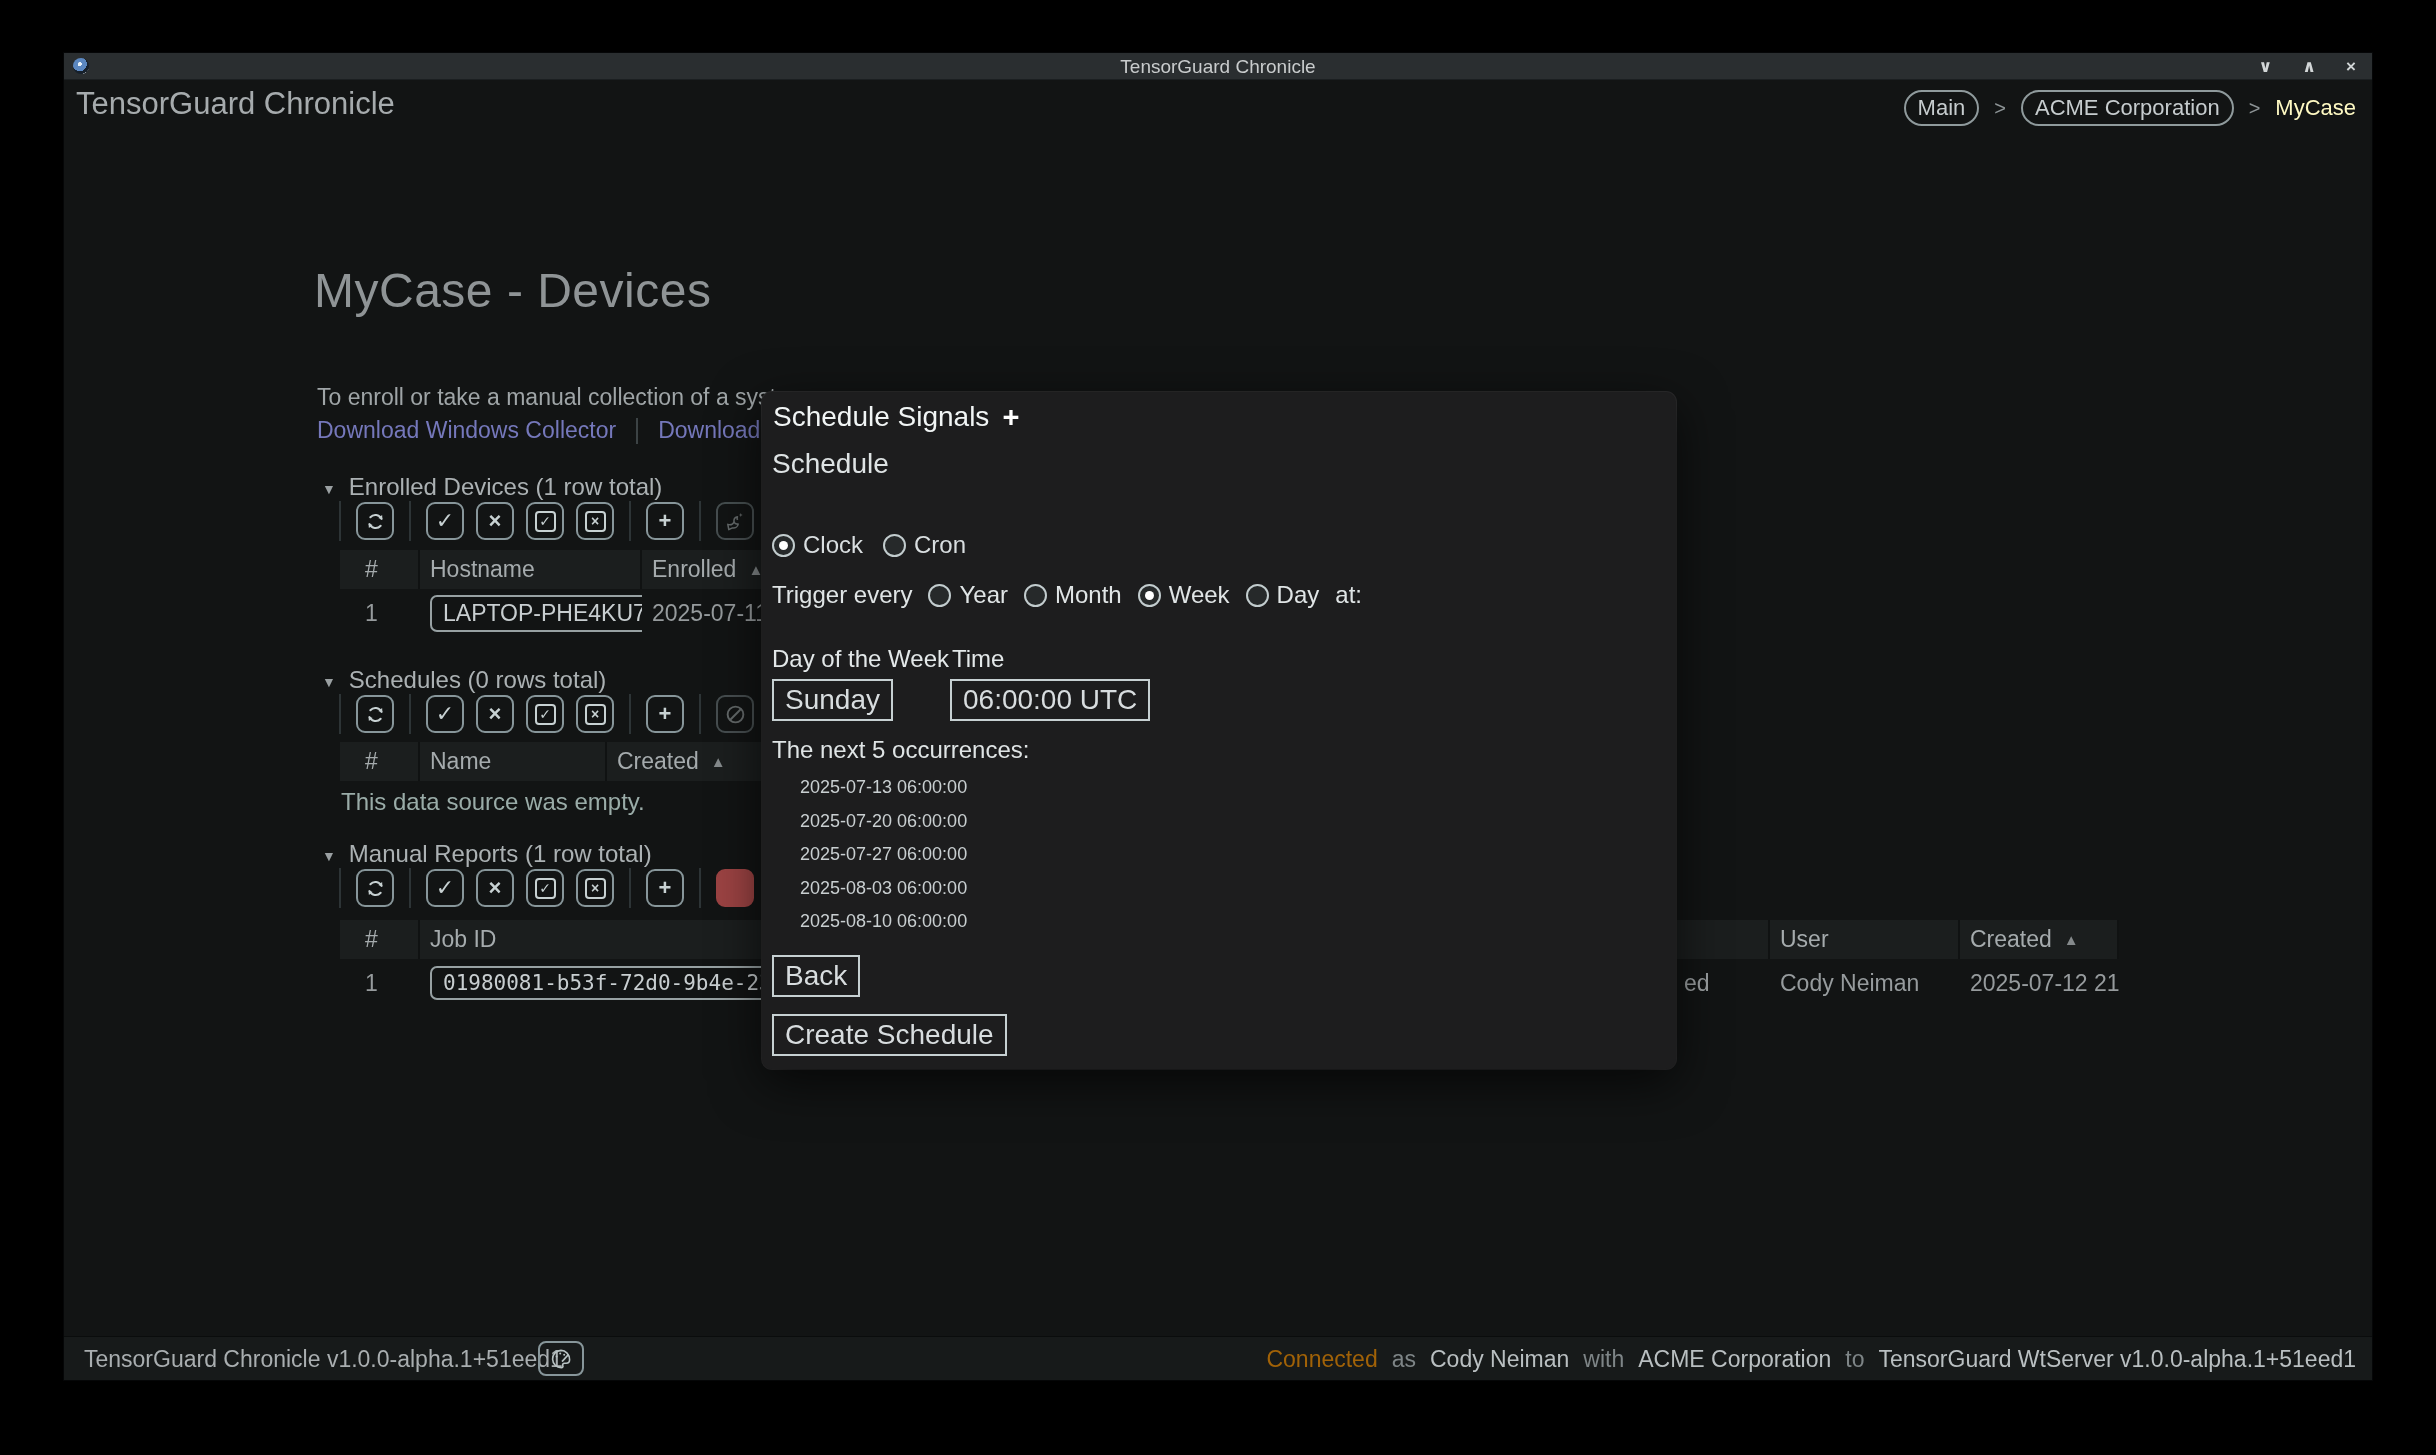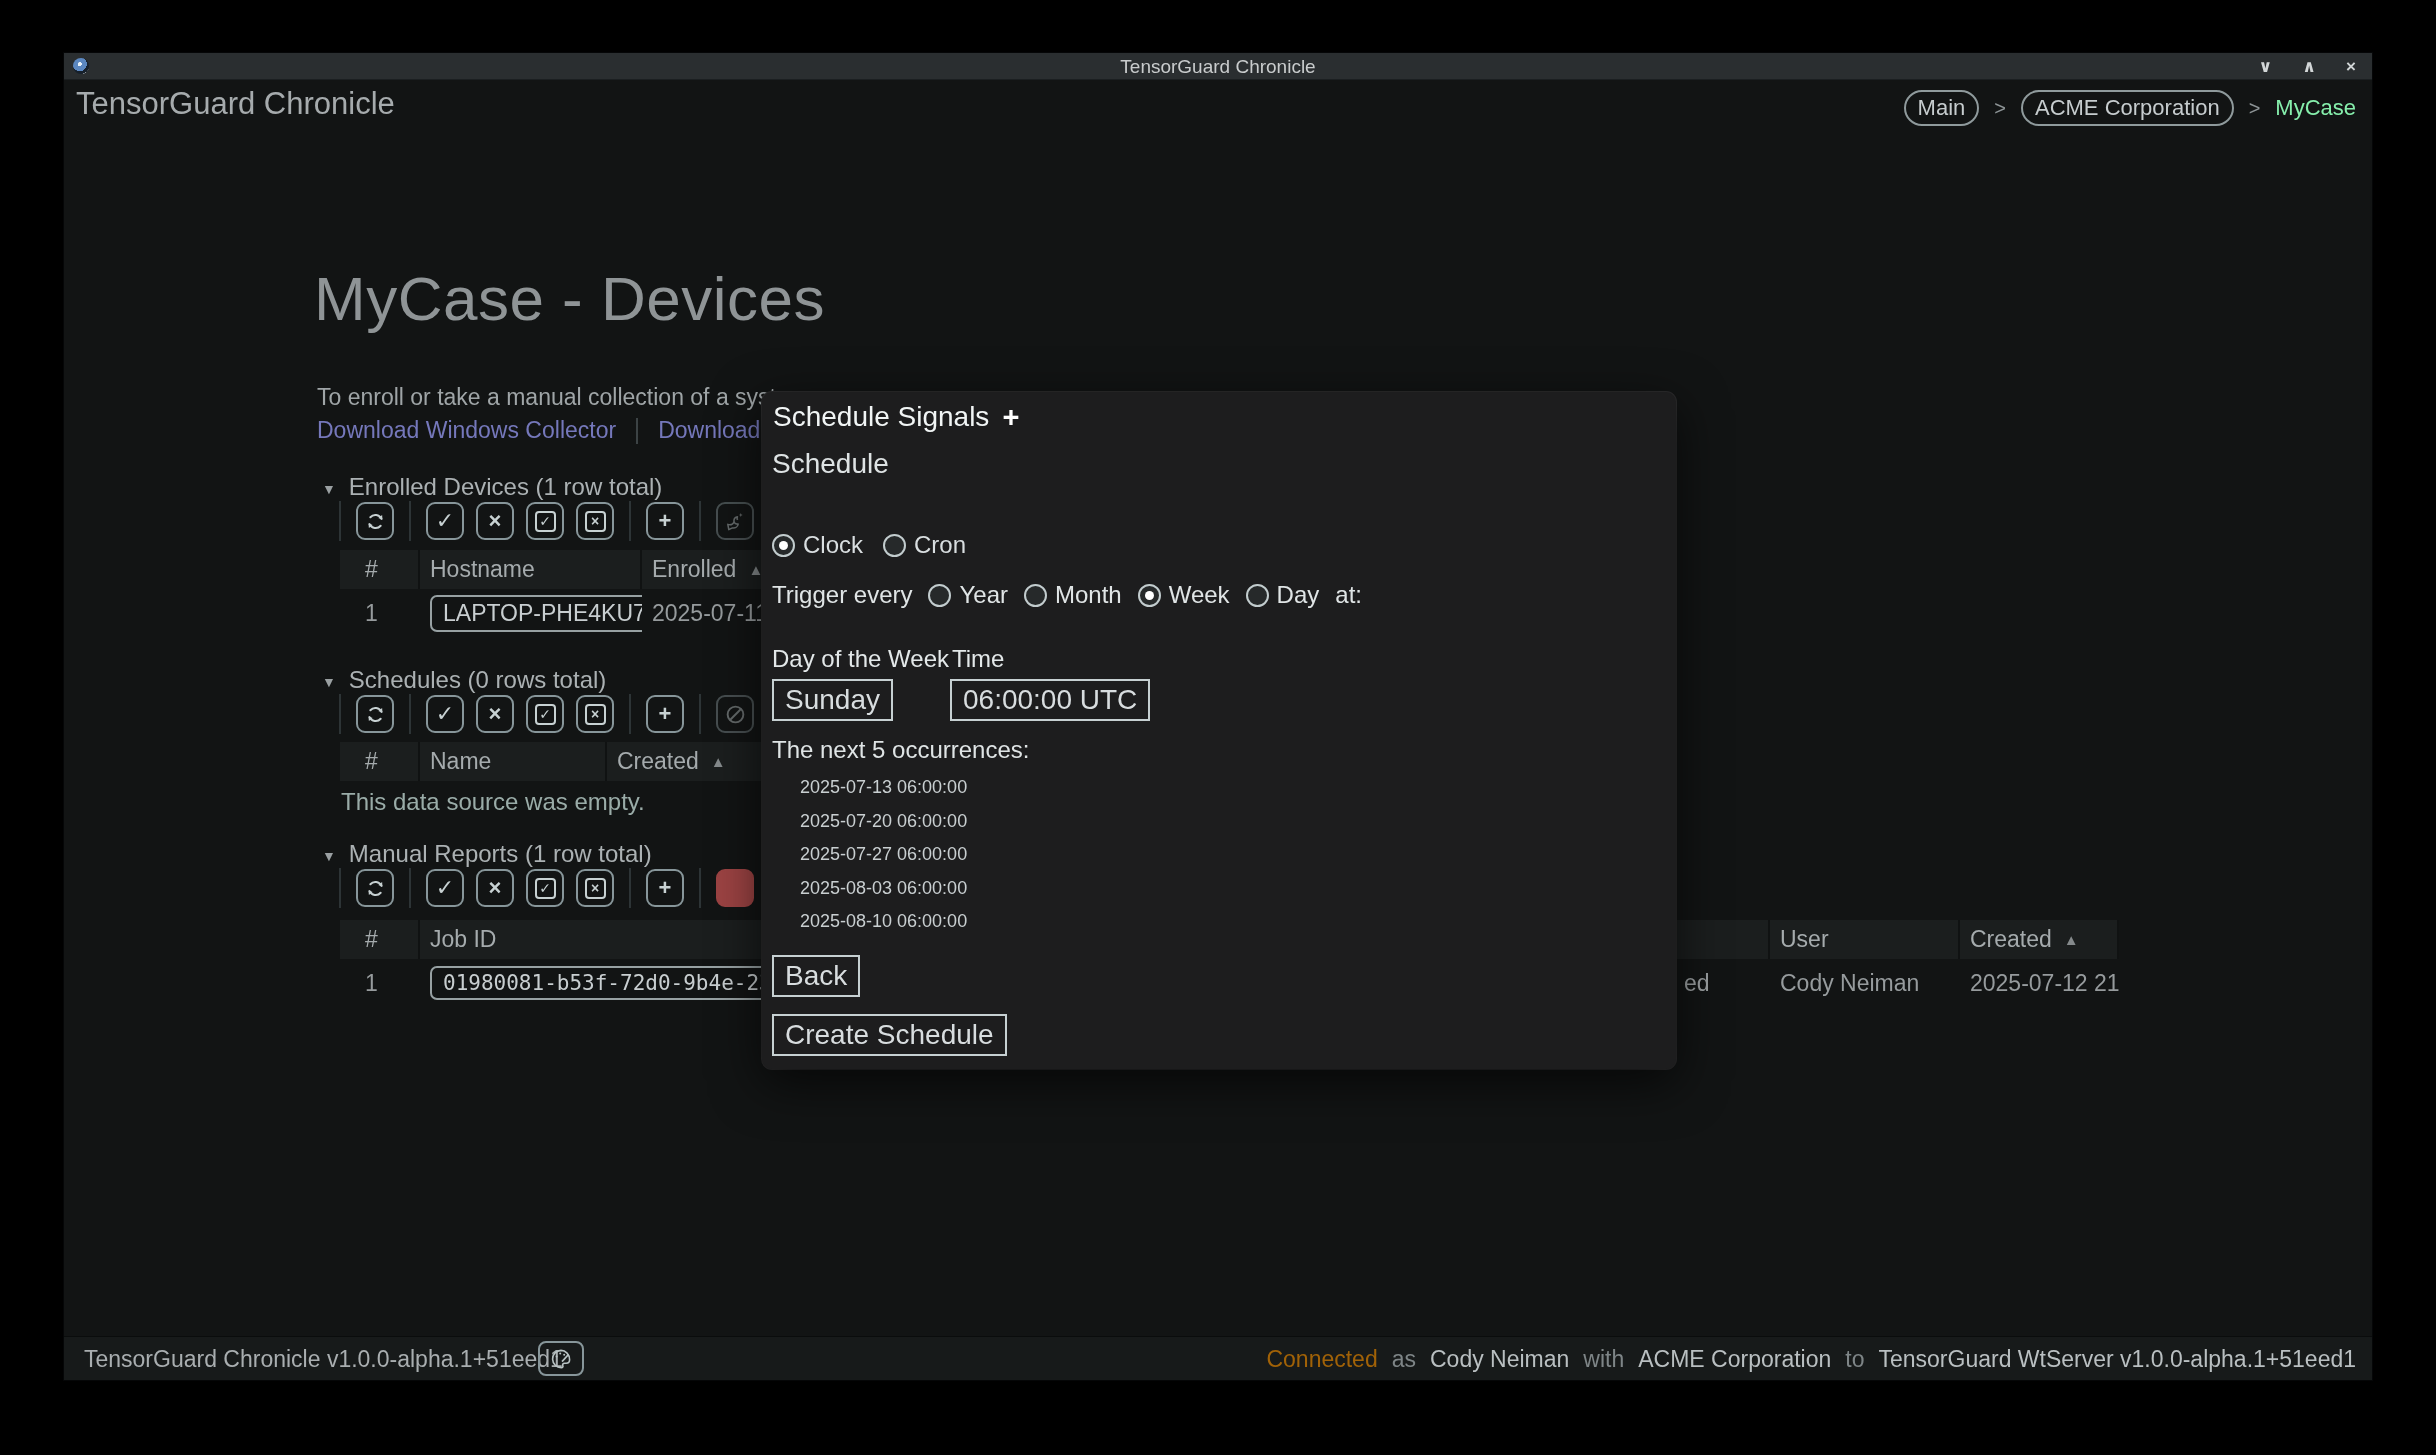--- a/index.html
+++ b/index.html
@@ -15,24 +15,24 @@
   .titlebar-text { position:absolute; left:0; right:0; top:3px; text-align:center;
                    font-size:19px; color:#c9cccd; }
   .win-controls { position:absolute; right:16px; top:0; height:27px; display:flex; gap:30px;
                   align-items:center; color:#d2d6d7; font-size:17px; font-weight:700; }
   .win-btn { cursor:default; line-height:1; }
   
   .app-title { position:absolute; left:12px; top:33px; font-size:31px; color:#a6abad; }
   .breadcrumb { position:absolute; right:16px; top:37px; display:flex; gap:15px;
                 align-items:center; font-size:22px; }
   .crumb-boxed { border:2px solid #8f9a9c; border-radius:18px; padding:3px 12px; color:#c6ccce; }
-  .crumb-plain { color:#86efac; }
+  .crumb-plain { color:#fef9c3; }
   .crumb-sep { color:#8d9496; font-size:20px; }
   
-  .page-title { position:absolute; left:250px; top:210px; font-size:62px; font-weight:400;
+  .page-title { position:absolute; left:250px; top:210px; font-size:48px; font-weight:400;
                 color:#8f9496; letter-spacing:.5px; }
   .intro { position:absolute; left:253px; top:331px; font-size:23px; color:#9fa5a7; white-space:nowrap; }
   .links { position:absolute; left:253px; top:364px; display:flex; align-items:center; gap:20px;
            font-size:23px; color:#7578bb; }
   .vsep { width:2px; height:26px; background:#3c4345; }
   
   .sec-head { position:absolute; left:258px; display:flex; gap:13px; align-items:center;
               font-size:24px; color:#abb1b3; }
   .collapse { font-size:14px; color:#9aa0a2; padding-top:3px; }
   .toolbar { position:absolute; left:266px; display:flex; align-items:center; }

